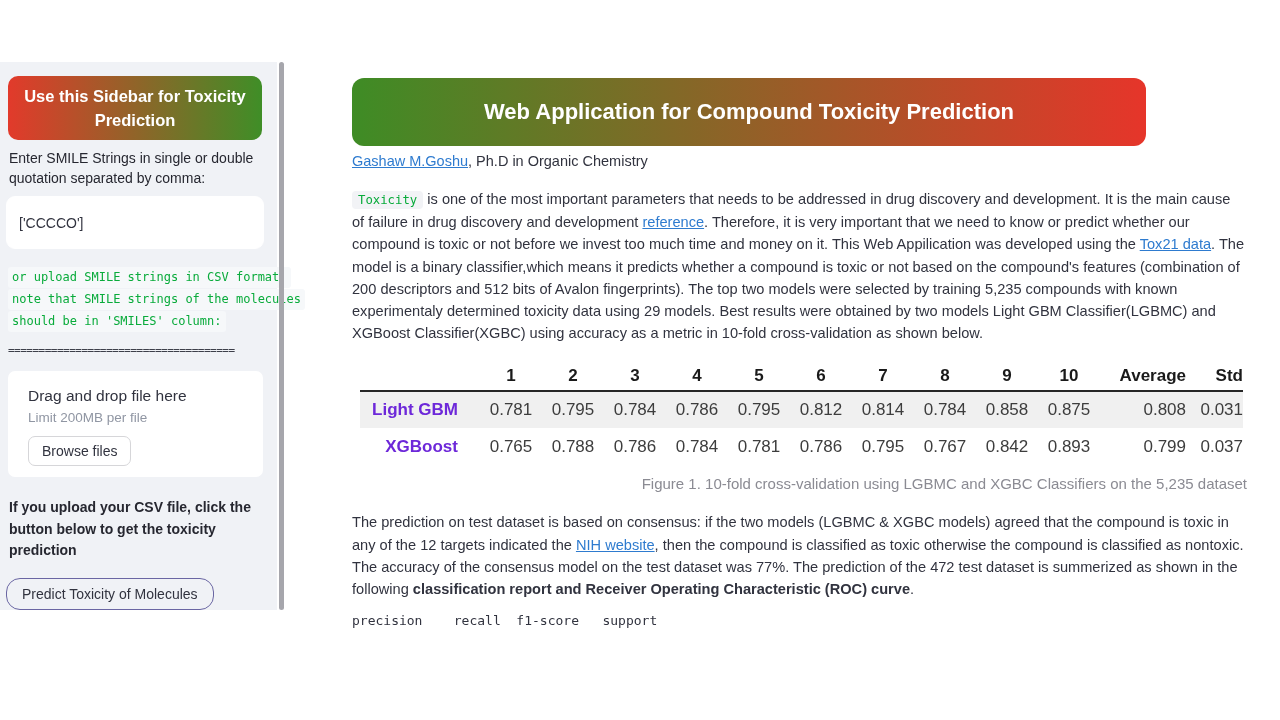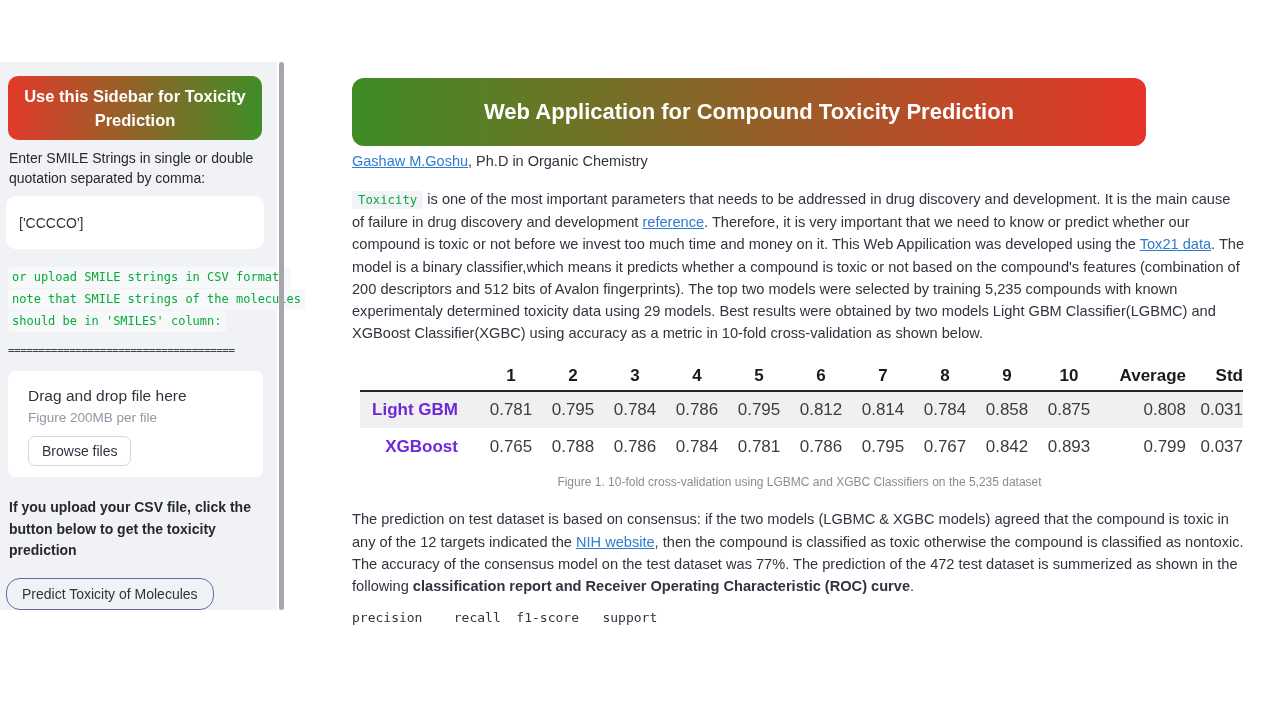--- a/index.html
+++ b/index.html
@@ -66,21 +66,21 @@
     vertical-align: middle; }
   .cv-table tbody td.rowlabel { font-weight: bold; color: #6d28d9; text-align: right;
     padding-right: 22px; }
   .cv-table .col-label { width: 120px; }
   .cv-table .col-n { width: 62px; }
   .cv-table .col-avg { width: 86px; }
   .cv-table .col-std { width: 57px; }
   .cv-table th.ralign, .cv-table td.ralign { text-align: right; }
   .cv-table tr.shaded { background: #f0f0f0; }
 
-  .fig-caption { margin-top: 10px; width: 895px; text-align: center; font-size: 12px;
+  .fig-caption { margin-top: 10px; width: 895px; text-align: right; font-size: 15px;
     color: #8b8b93; }
   .report { margin-top: 13px; font-family: "DejaVu Sans Mono", monospace;
     font-size: 13px; color: #31333f; white-space: pre; }
 </style>
 </head>
 <body>
 
 <div class="app">
 
   <aside class="sidebar">
@@ -93,21 +93,21 @@
     <div class="sb-code">
       <div class="sb-code-line">or upload SMILE strings in CSV format,</div>
       <div class="sb-code-line">note that SMILE strings of the molecules</div>
       <div class="sb-code-line">should be in 'SMILES' column:</div>
     </div>
 
     <div class="sb-sep">=====================================</div>
 
     <div class="dropzone">
       <div class="dz-title">Drag and drop file here</div>
-      <div class="dz-limit">Figure 200MB per file</div>
+      <div class="dz-limit">Limit 200MB per file</div>
       <button class="dz-browse">Browse files</button>
     </div>
 
     <div class="sb-hint">If you upload your CSV file, click the button below to get the toxicity prediction</div>
 
     <button class="sb-predict">Predict Toxicity of Molecules</button>
   </aside>
   <div class="sb-scrollbar"></div>
 
   <main class="main">

